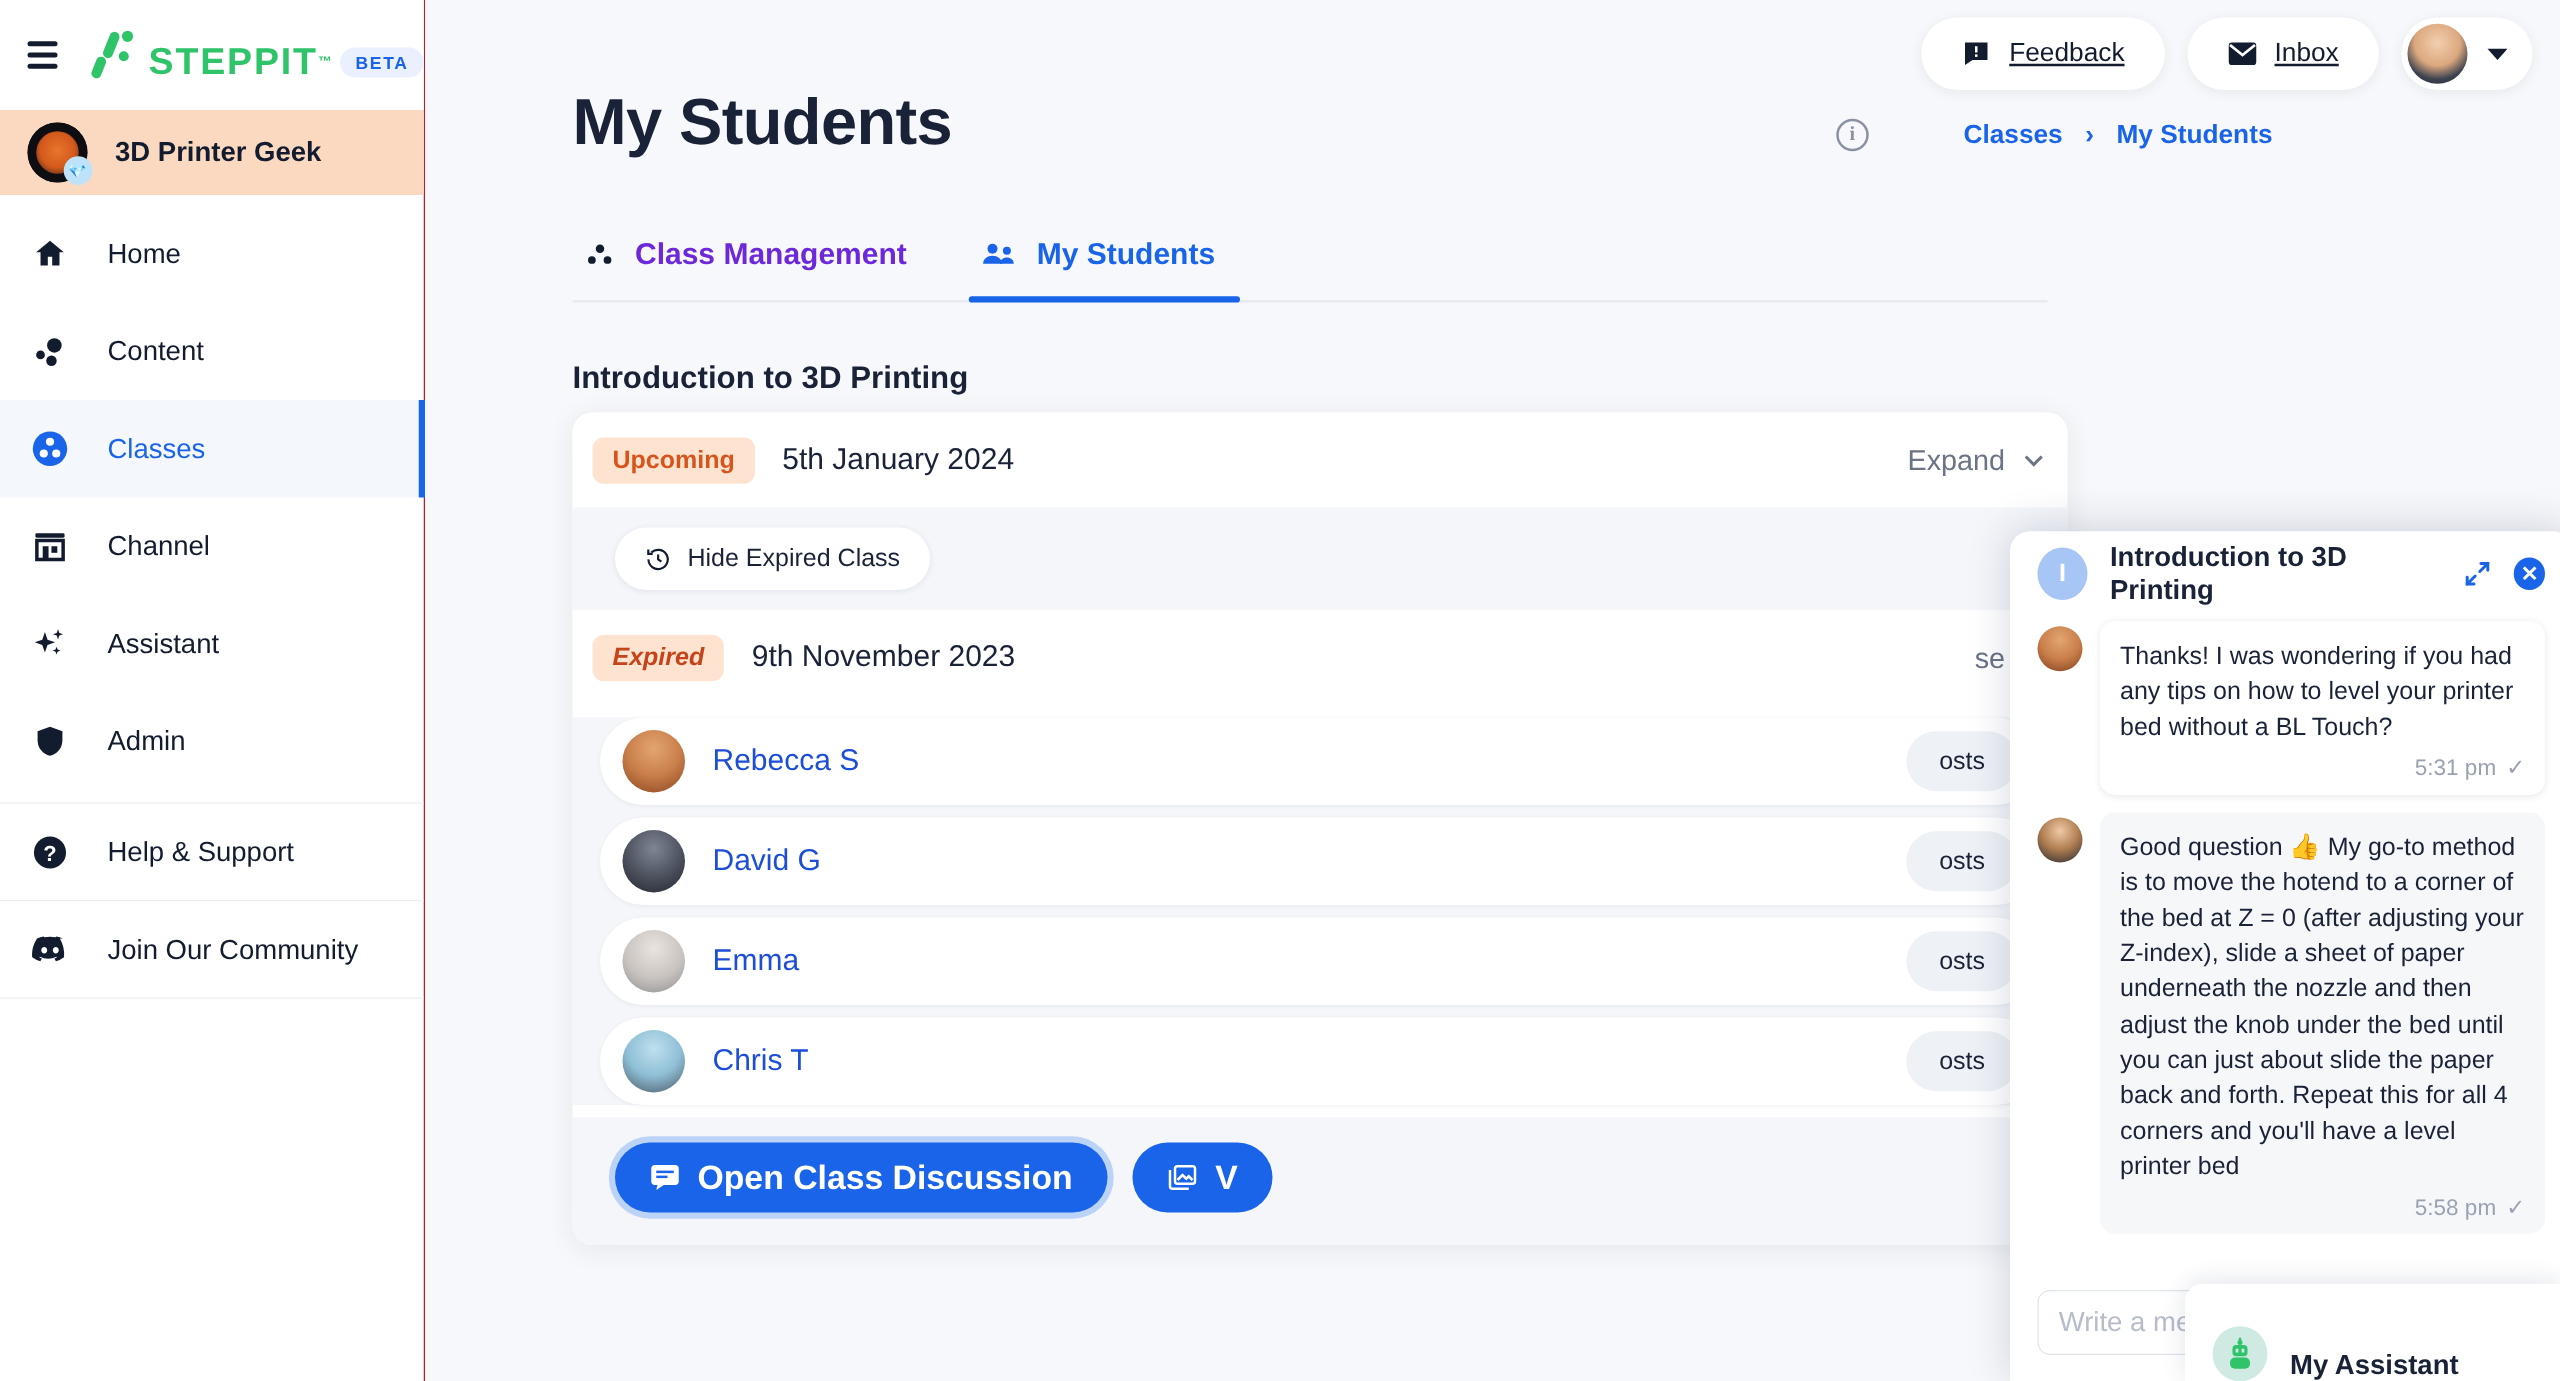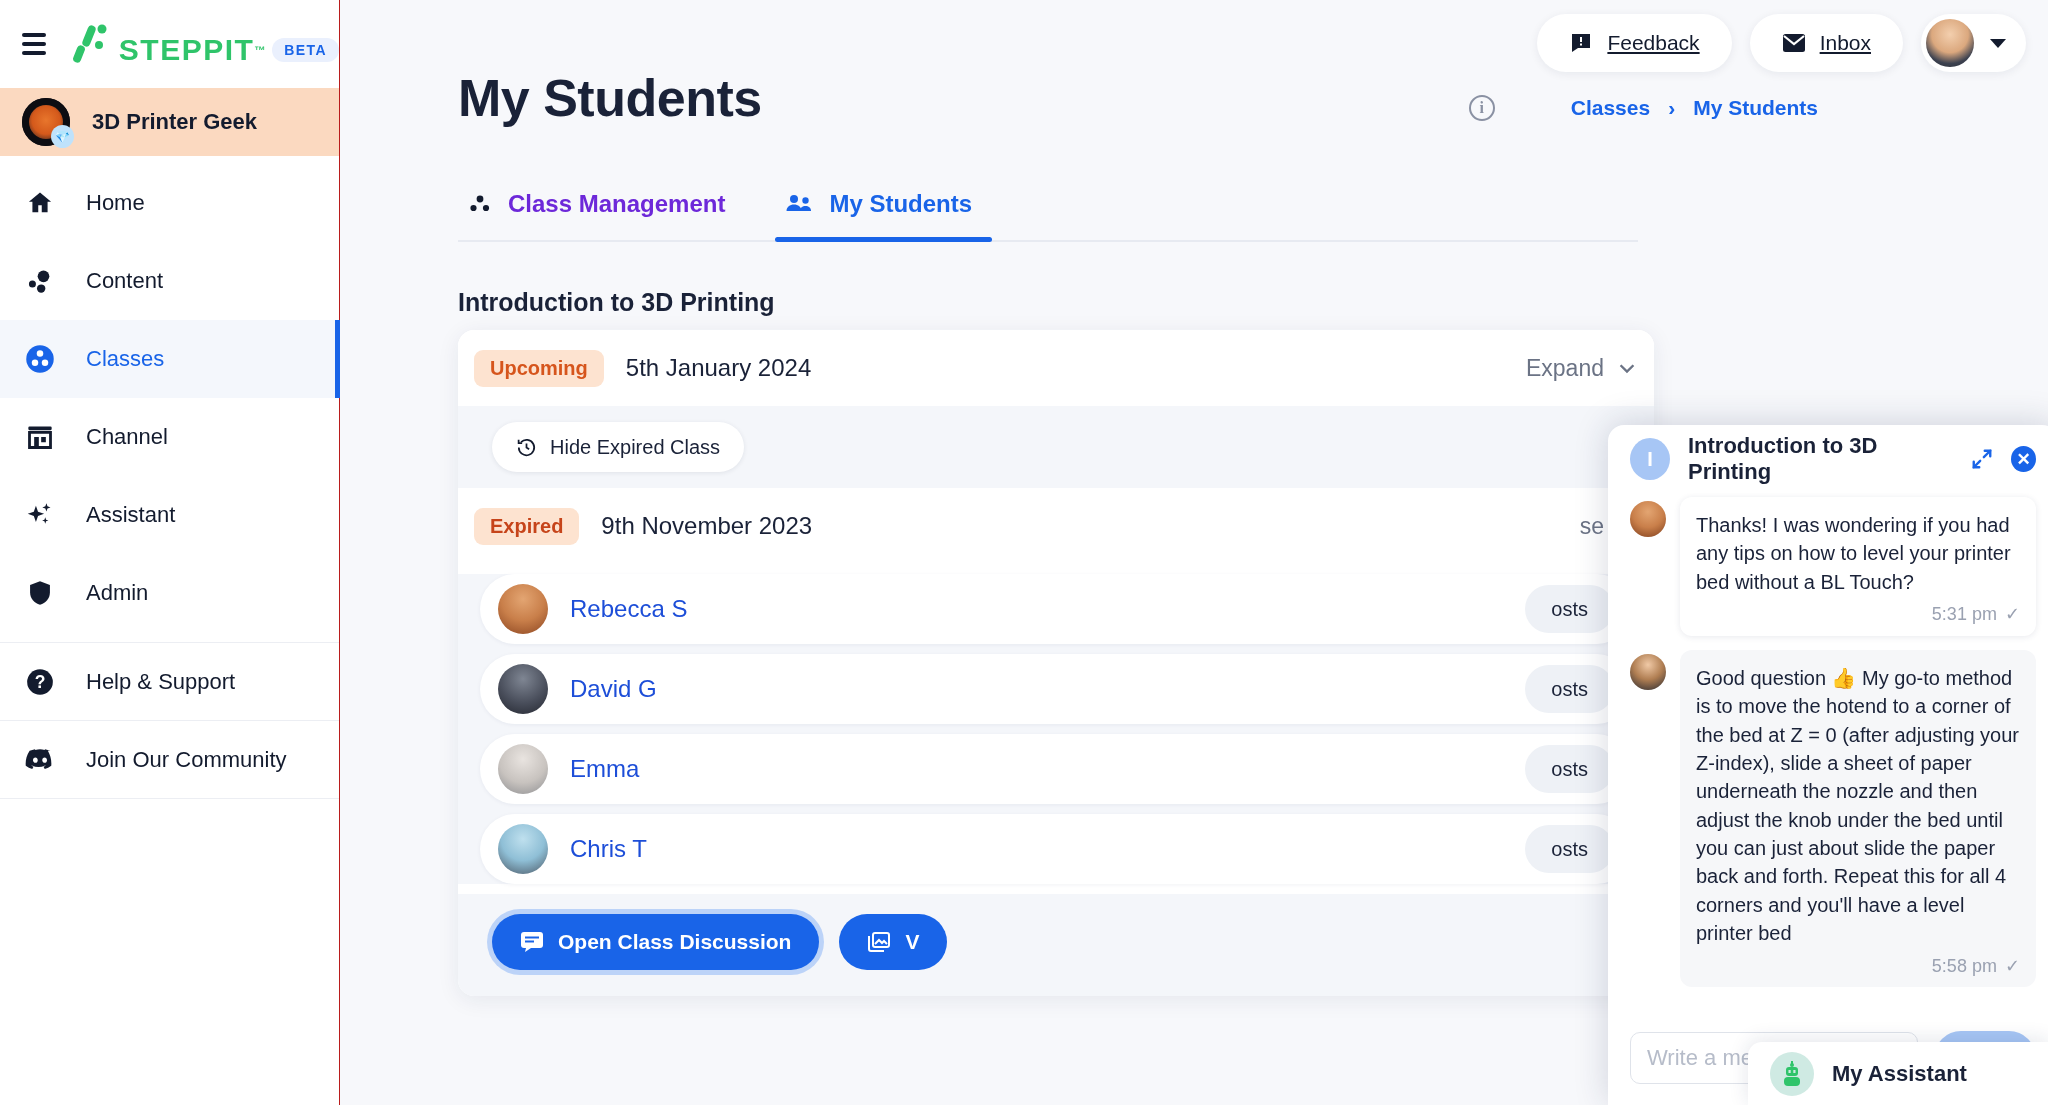--- a/index.html
+++ b/index.html
@@ -146,21 +146,21 @@
     overflow: hidden;
   }
   .class-row {
     height: 76px; display:flex; align-items:center; padding: 0 16px; gap: 22px;
     background:#fff;
   }
   .badge {
     font-size: 20px; font-weight: 600; padding: 7px 16px; border-radius: 9px;
   }
   .badge.upcoming { background: #fde3d0; color: #d6551c; }
-  .badge.expired  { background: #fde3d0; color: #c6441a; }
+  .badge.expired  { background: #fde3d0; color: #c6441a; font-style: italic; }
   .class-date { font-size: 24px; font-weight: 500; color:#1a2238; }
   .expand-ctl {
     margin-left: auto; display:flex; align-items:center; gap: 12px;
     font-size: 23px; color: #6b7385; cursor: pointer;
   }
   .toolbar-row {
     background: #f4f6fa; padding: 16px 34px; display:flex; align-items:center;
   }
   .ghost-btn {
     background: #fff; border-radius: 30px; height: 50px; display:inline-flex;
@@ -184,21 +184,21 @@
     margin-left:auto; display:flex; align-items:center; gap: 12px;
     font-size: 23px; color:#6b7385; cursor:pointer;
   }
 
   .card-footer {
     background:#f4f6fa; padding: 20px 34px 26px; display:flex; gap: 20px; align-items:center;
   }
   .blue-btn {
     background:#1964e8; color:#fff; border-radius: 34px; height: 56px;
     display:inline-flex; align-items:center; gap: 14px; padding: 0 28px;
-    font-size: 21px; font-weight: 600; cursor:pointer; white-space:nowrap;
+    font-size: 27px; font-weight: 600; cursor:pointer; white-space:nowrap;
   }
   .blue-btn.focused { box-shadow: 0 0 0 5px #bcd3f8; }
 
   
   .chat {
     position: absolute; left: 1268px; top: 425px; width: 450px; height: 680px;
     background:#fff; border-radius: 16px 16px 0 0;
     box-shadow: 0 -2px 34px rgba(25,40,80,.18);
     z-index: 40; display:flex; flex-direction: column; overflow:hidden;
   }
@@ -241,24 +241,24 @@
   }
   .chat-input::placeholder { color:#b6bcc9; }
   .send-btn {
     background:#a7c6f5; color:#fff; border:none; border-radius: 28px;
     height: 54px; padding: 0 24px; font-size: 23px; cursor:pointer;
     font-family: "Liberation Sans", sans-serif;
   }
 
   
   .assistant {
-    position: absolute; right: 0px; bottom: 0; width: 300px; height: 63px;
+    position: absolute; right: 0px; bottom: 0; width: 300px; height: 78px;
     background:#fff; border-radius: 14px 0 0 0;
     box-shadow: 0 -2px 20px rgba(25,40,80,.12);
-    display:flex; align-items:center; gap: 18px; padding-left: 22px;
+    display:flex; align-items:flex-end; gap: 18px; padding-left: 22px;
     z-index: 45;
   }
   .assistant-av {
     width: 44px; height: 44px; border-radius:50%; background:#cfeae3;
     display:flex; align-items:center; justify-content:center; font-size: 24px;
   }
   .assistant-lbl { font-size: 22px; font-weight: 600; color:#1a2238; }
 
   svg { display:block; }
 </style>

